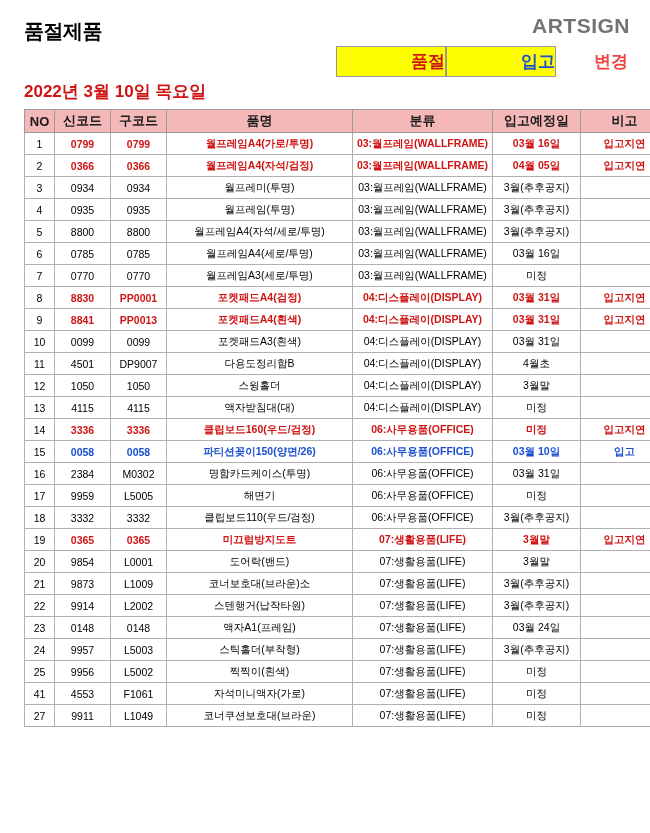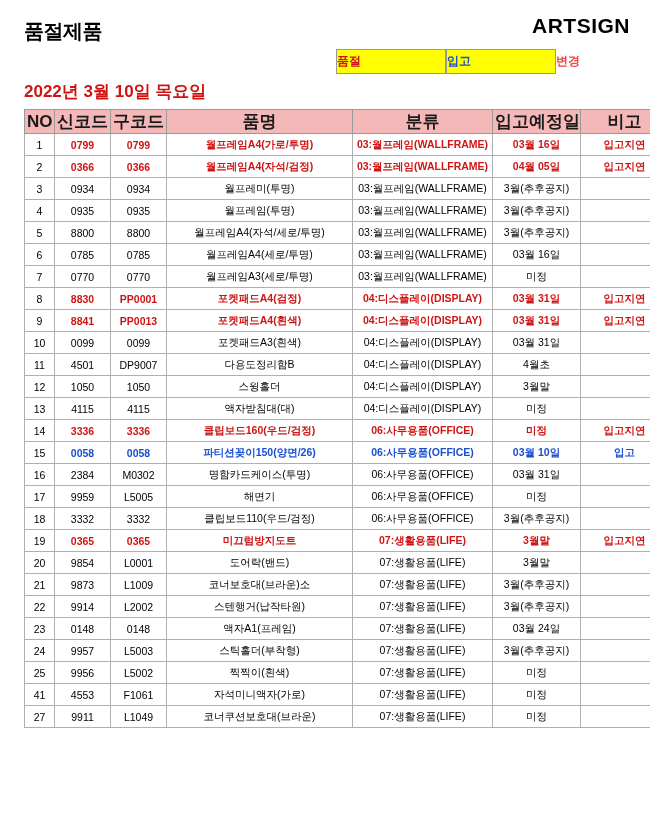--- a/index.html
+++ b/index.html
@@ -31,37 +31,37 @@
   .doc-title {
     font-size: 20px;
     font-weight: bold;
     letter-spacing: -0.5px;
     margin: 4px 0 0 6px;
   }
   .brand {
     font-size: 21px;
     font-weight: bold;
     letter-spacing: 0.5px;
-    color: #000000;
+    color: #737373;
     margin-top: 0px;
     margin-right: 2px;
   }
   .legend-row {
     display: flex;
     align-items: center;
     justify-content: flex-end;
     gap: 0px;
     margin-top: 2px;
     padding-right: 4px;
     height: 22px;
   }
   .legend-cell {
     width: 110px;
-    text-align: left;
-    font-size: 12px;
+    text-align: right;
+    font-size: 17px;
     font-weight: bold;
     padding: 3px 0;
     border: 1px solid #999;
     box-sizing: border-box;
   }
   .legend-cell.sold-out {
     background: #ffff00;
     color: #d01414;
   }
   .legend-cell.incoming {
@@ -91,21 +91,21 @@
     font-size: 10.5px;
     text-align: center;
     height: 21px;
     padding: 0 2px;
     overflow: hidden;
     white-space: nowrap;
   }
   table.sheet thead th {
     background: #f4b8b8;
     font-weight: bold;
-    font-size: 17px;
+    font-size: 13px;
     color: #1a1a1a;
     height: 22px;
     border: 1px solid #9a9a9a;
   }
   col.c-no { width: 30px; }
   col.c-pre { width: 56px; }
   col.c-old { width: 56px; }
   col.c-name { width: 186px; }
   col.c-cat { width: 140px; }
   col.c-eta { width: 88px; }

